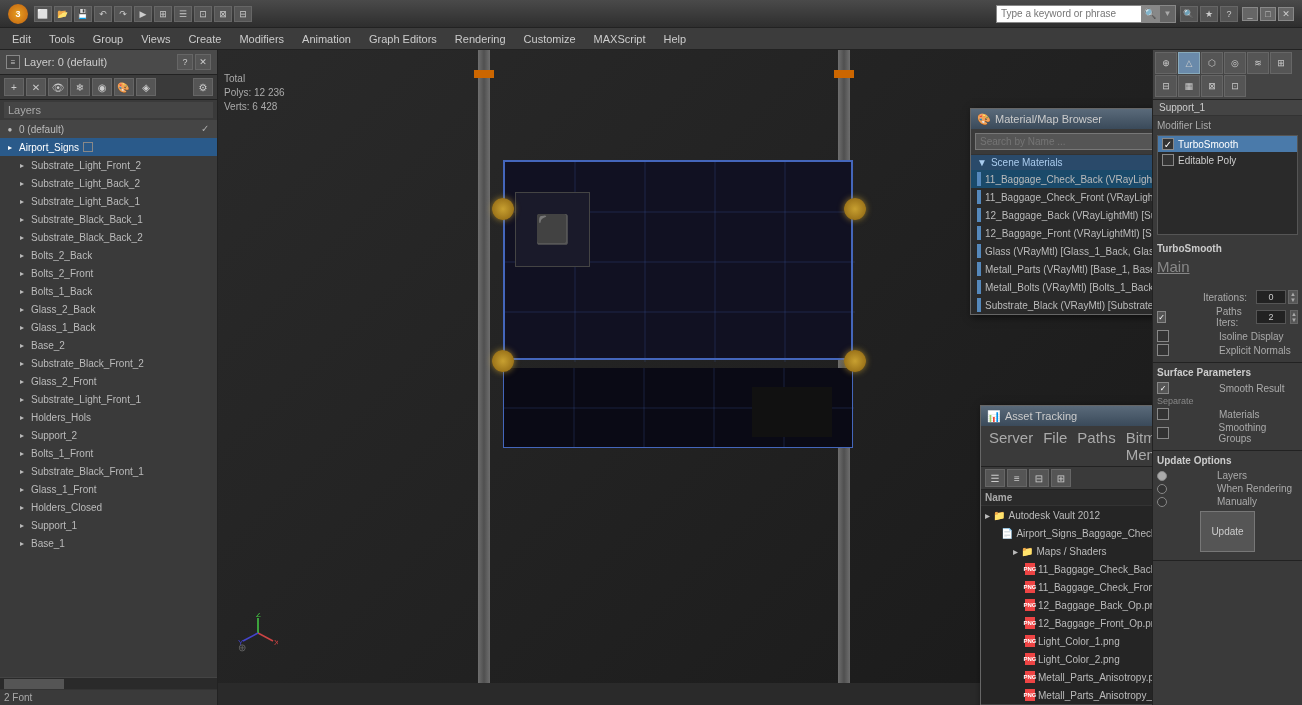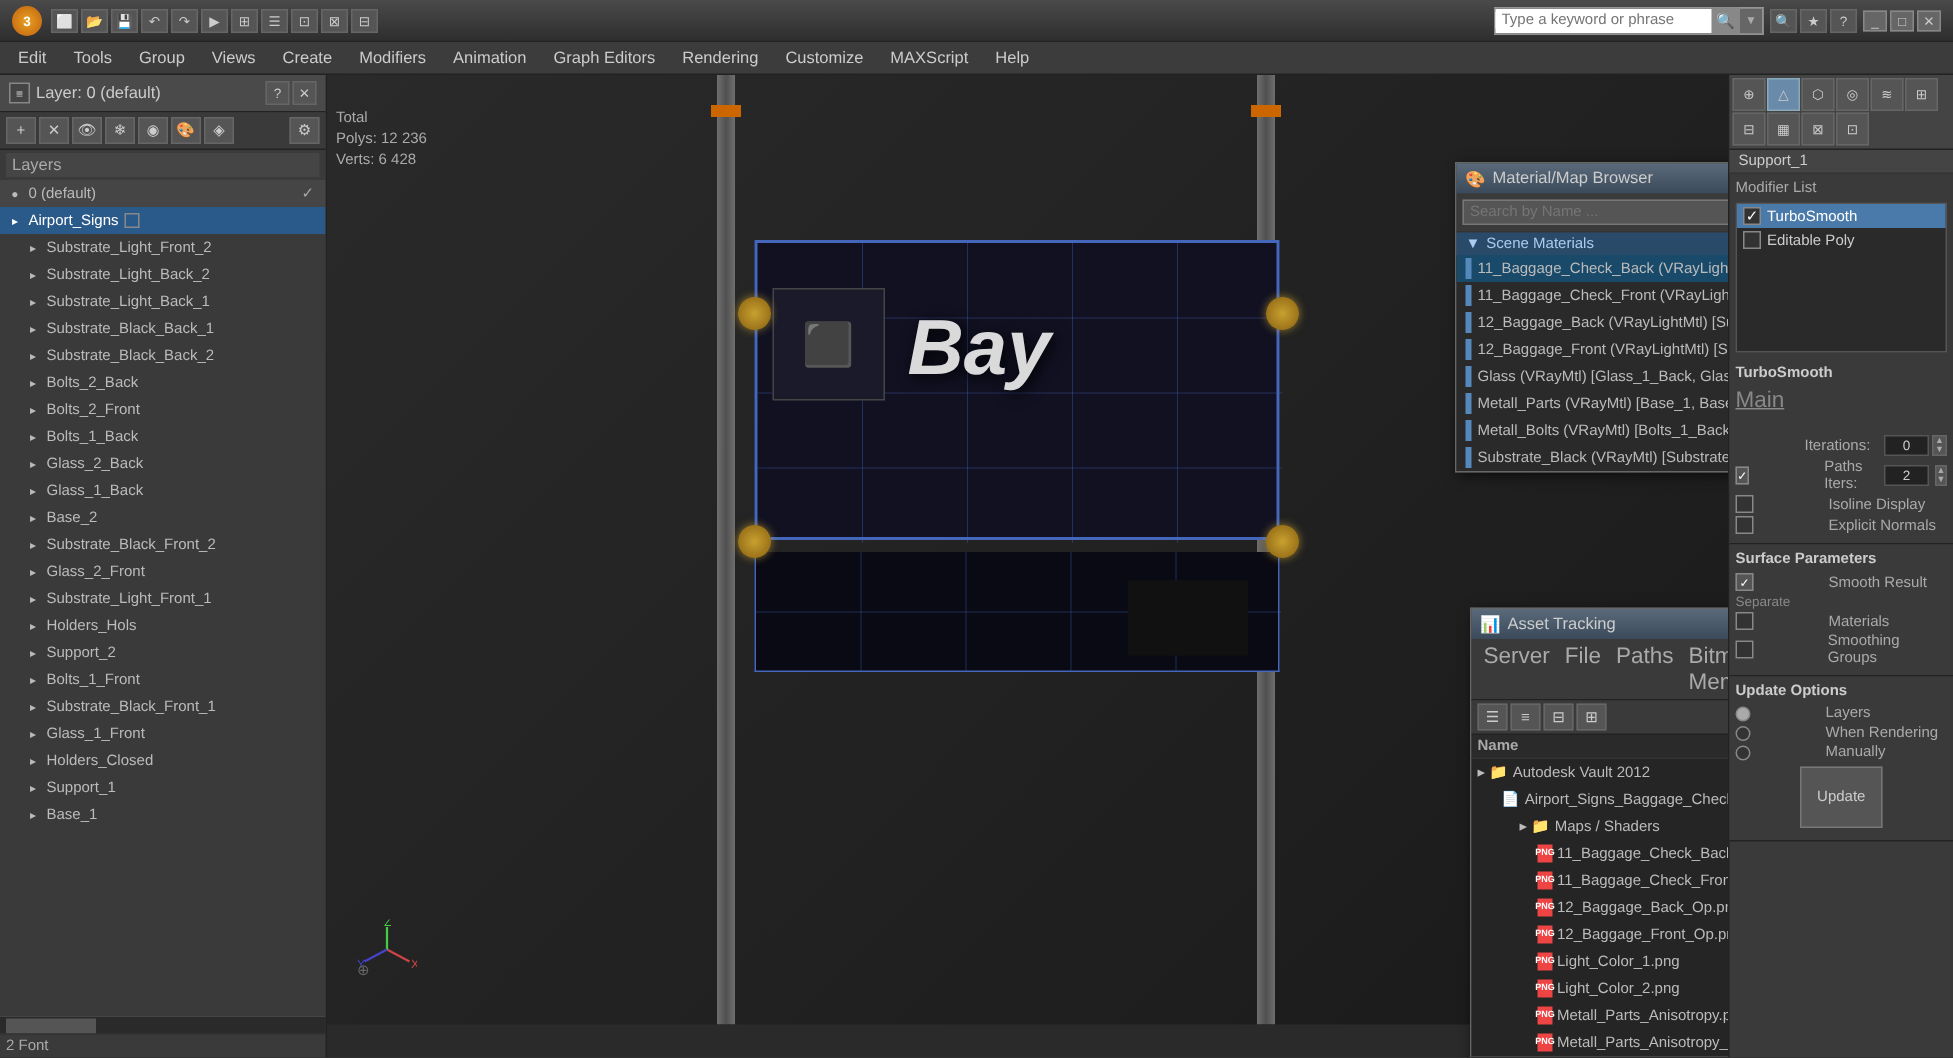--- a/index.html
+++ b/index.html
@@ -751,21 +751,20 @@
             <line x1="70" y1="0" x2="70" y2="200" stroke="#4466bb" stroke-width="0.5" opacity="0.5"></line>
             <line x1="140" y1="0" x2="140" y2="200" stroke="#4466bb" stroke-width="0.5" opacity="0.5"></line>
             <line x1="210" y1="0" x2="210" y2="200" stroke="#4466bb" stroke-width="0.5" opacity="0.5"></line>
             <line x1="280" y1="0" x2="280" y2="200" stroke="#4466bb" stroke-width="0.5" opacity="0.5"></line>
           </svg>
 
           <div style="position:absolute;left:10px;top:30px;width:75px;height:75px;background:#1a1a2a;border:1px solid #444;display:flex;align-items:center;justify-content:center;">
             <div style="color:#888;font-size:28px;">⬛</div>
           </div>
 
-          <div style="position:absolute;left:100px;top:40px;font-size:52px;font-weight:bold;color:rgba(255,255,255,0.85);text-shadow:2px 2px 10px rgba(0,0,0,0.9);font-style:italic;">Bay</div>
         </div>
 
         <div style="position:absolute;top:318px;left:285px;width:350px;height:80px;background:#0a0a15;border:1px solid #4466bb;border-top:none;">
           <svg width="350" height="80" style="position:absolute;">
             <line x1="0" y1="40" x2="350" y2="40" stroke="#4466bb" stroke-width="0.5" opacity="0.5"></line>
             <line x1="70" y1="0" x2="70" y2="80" stroke="#4466bb" stroke-width="0.5" opacity="0.5"></line>
             <line x1="140" y1="0" x2="140" y2="80" stroke="#4466bb" stroke-width="0.5" opacity="0.5"></line>
             <line x1="210" y1="0" x2="210" y2="80" stroke="#4466bb" stroke-width="0.5" opacity="0.5"></line>
             <line x1="280" y1="0" x2="280" y2="80" stroke="#4466bb" stroke-width="0.5" opacity="0.5"></line>
           </svg>

